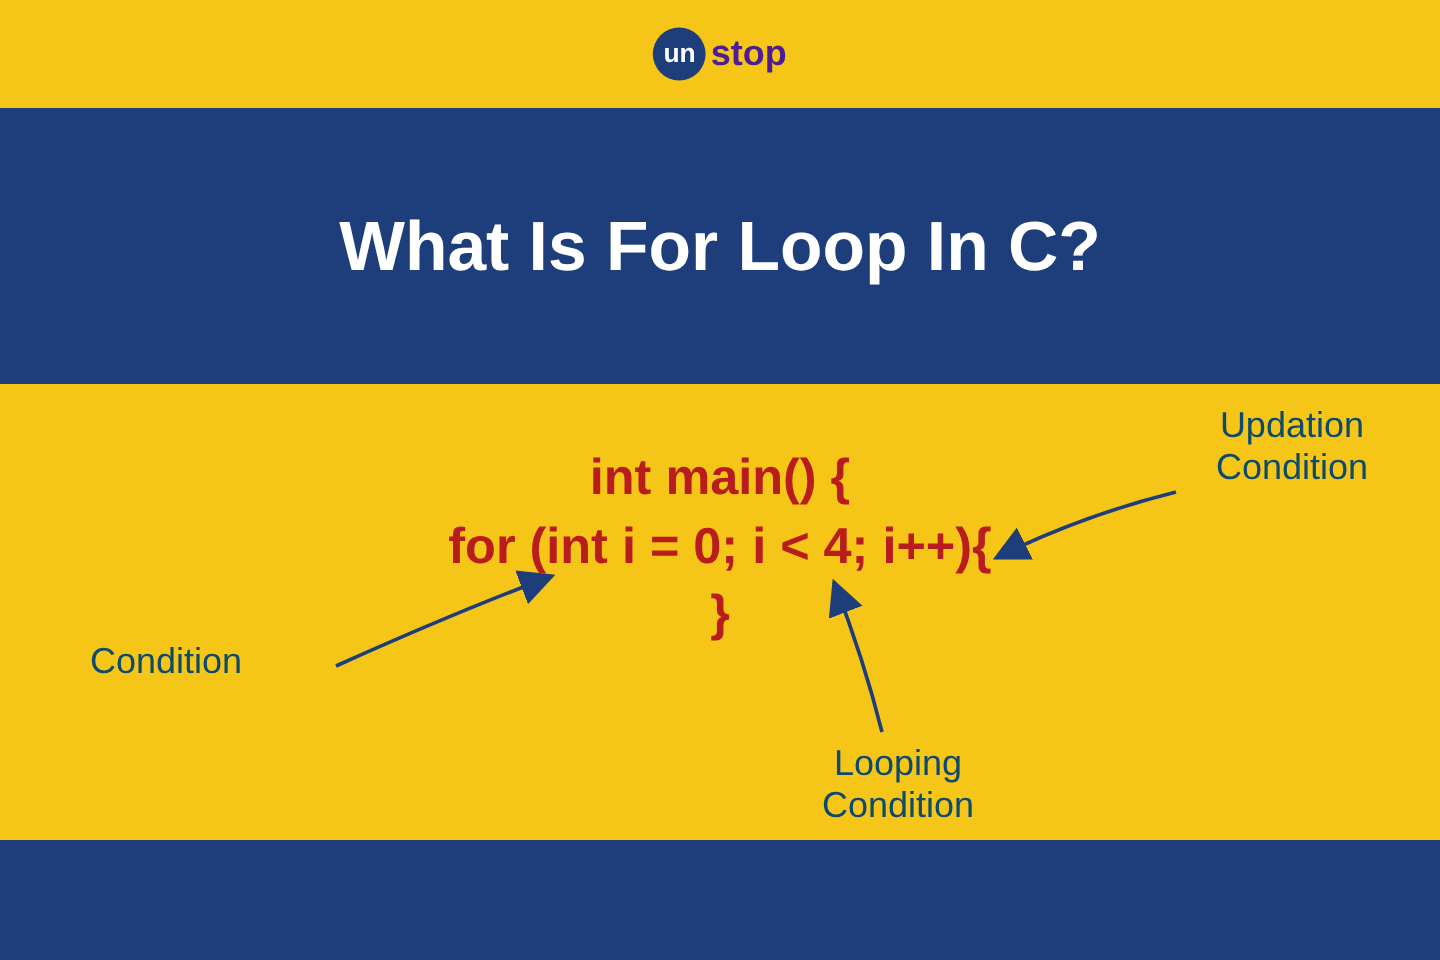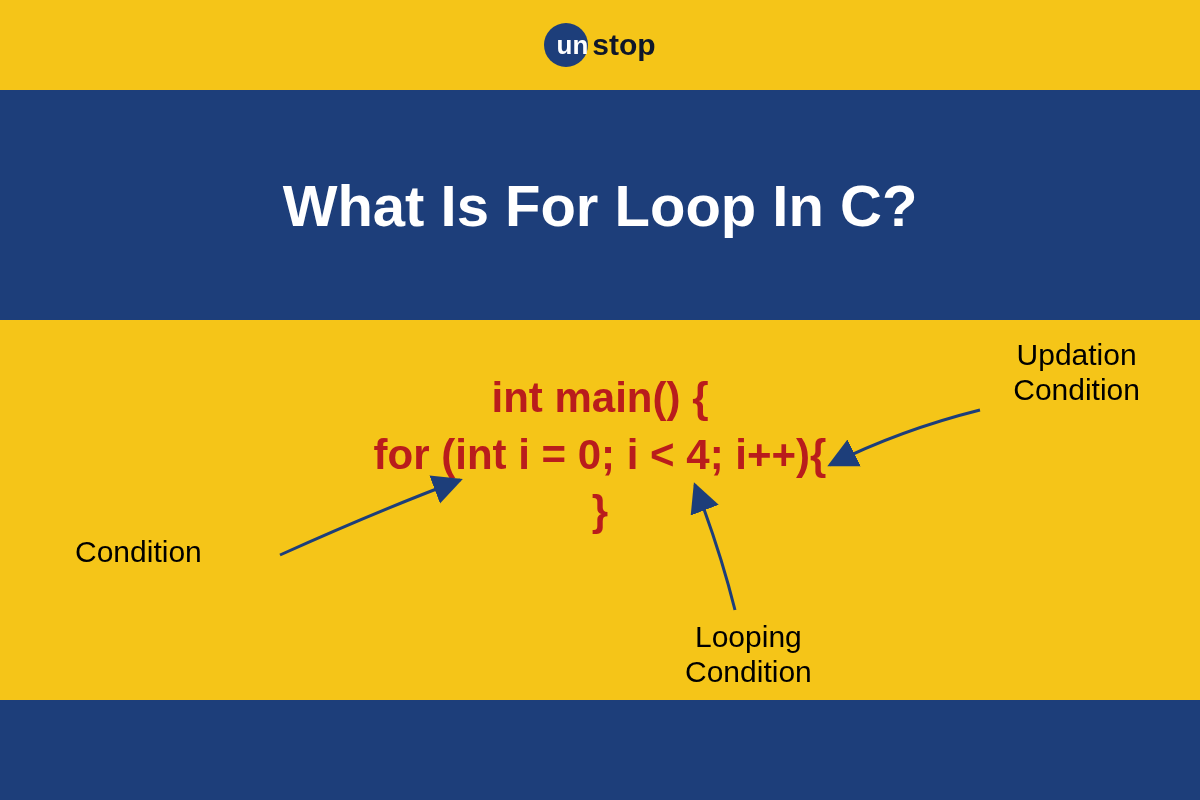--- a/index.html
+++ b/index.html
@@ -24,27 +24,27 @@
     align-items: center;
     gap: 4px;
   }
   .logo-circle {
     width: 44px;
     height: 44px;
     border-radius: 50%;
     background: #1d3e7a;
     display: flex;
     align-items: center;
-    justify-content: flex-end;
+    justify-content: center;
     color: #fff;
     font-weight: 700;
-    font-size: 26px;
+    font-size: 22px;
   }
   .logo-text {
-    color: #0f172a;
+    color: #4c1d95;
     font-weight: 700;
     font-size: 30px;
   }
   .title-band {
     width: 100%;
     height: 230px;
     background: #1d3e7a;
     display: flex;
     align-items: center;
     justify-content: center;
@@ -75,21 +75,21 @@
     font-size: 42px;
     font-weight: 700;
     line-height: 1.35;
     white-space: nowrap;
   }
   .code-line-light {
     font-weight: 400;
   }
   .annotation {
     position: absolute;
-    color: #000000;
+    color: #0c4a6e;
     font-size: 30px;
     line-height: 1.15;
     text-align: center;
     font-weight: 400;
   }
   .ann-updation { right: 60px; top: 18px; }
   .ann-init { left: 75px; top: 215px; }
   .ann-looping { left: 685px; top: 300px; }
   svg.arrows {
     position: absolute;

